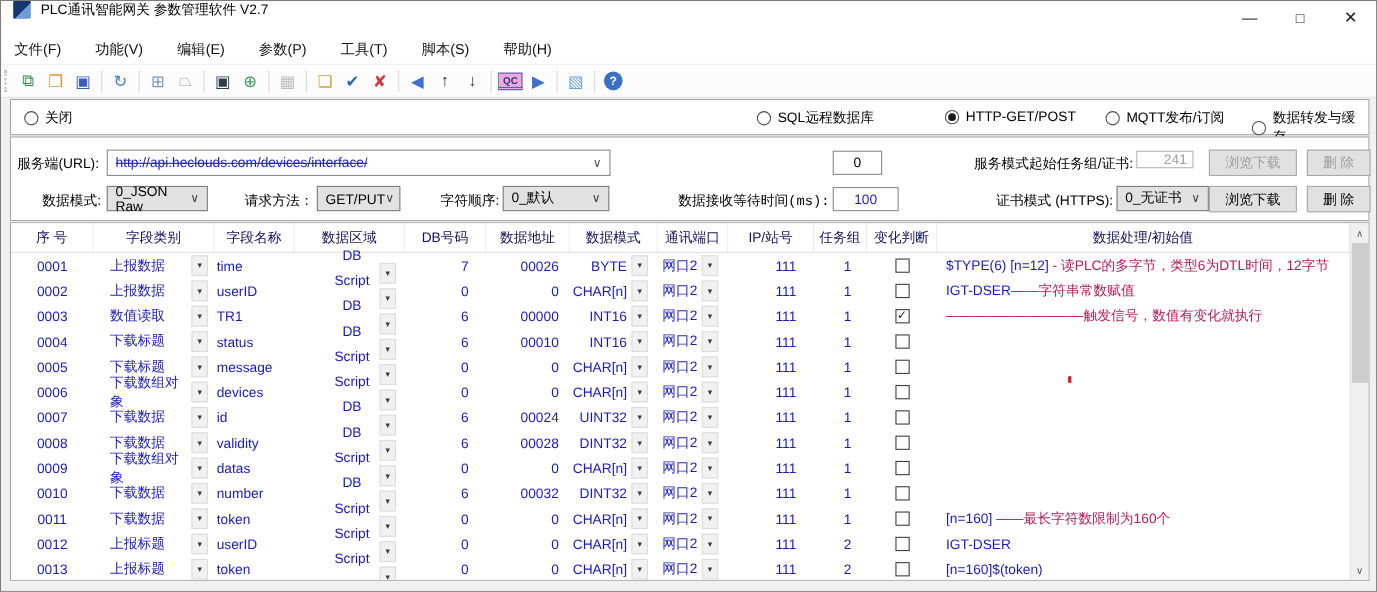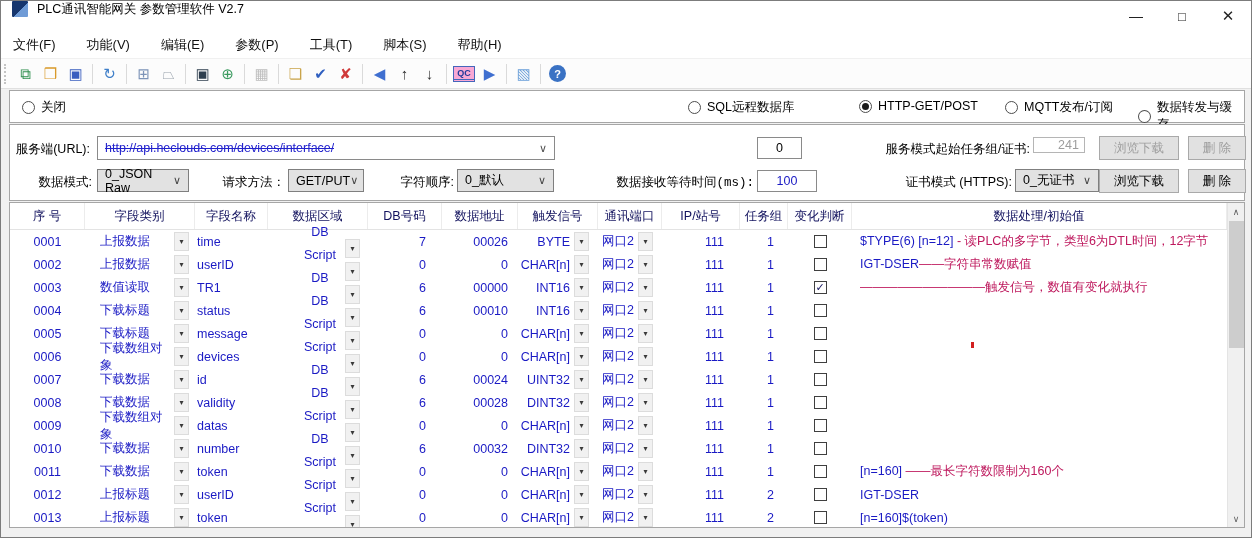--- a/index.html
+++ b/index.html
@@ -220,21 +220,21 @@
 
     <div class="panel" id="tablePanel">
       <div class="grid-area">
         <div class="thead" id="thead">
             <div class="th c-no">序 号</div>
             <div class="th c-cat">字段类别</div>
             <div class="th c-field">字段名称</div>
             <div class="th c-region">数据区域</div>
             <div class="th c-db">DB号码</div>
             <div class="th c-addr">数据地址</div>
-            <div class="th c-type">触发信号</div>
+            <div class="th c-type">数据模式</div>
             <div class="th c-port">通讯端口</div>
             <div class="th c-station">IP/站号</div>
             <div class="th c-group">任务组</div>
             <div class="th c-check">变化判断</div>
             <div class="th c-note">数据处理/初始值</div>
           </div>
         <div id="tbody">
   <div class="tr">
     <div class="c-no">0001</div>
     <div class="c-cat">

